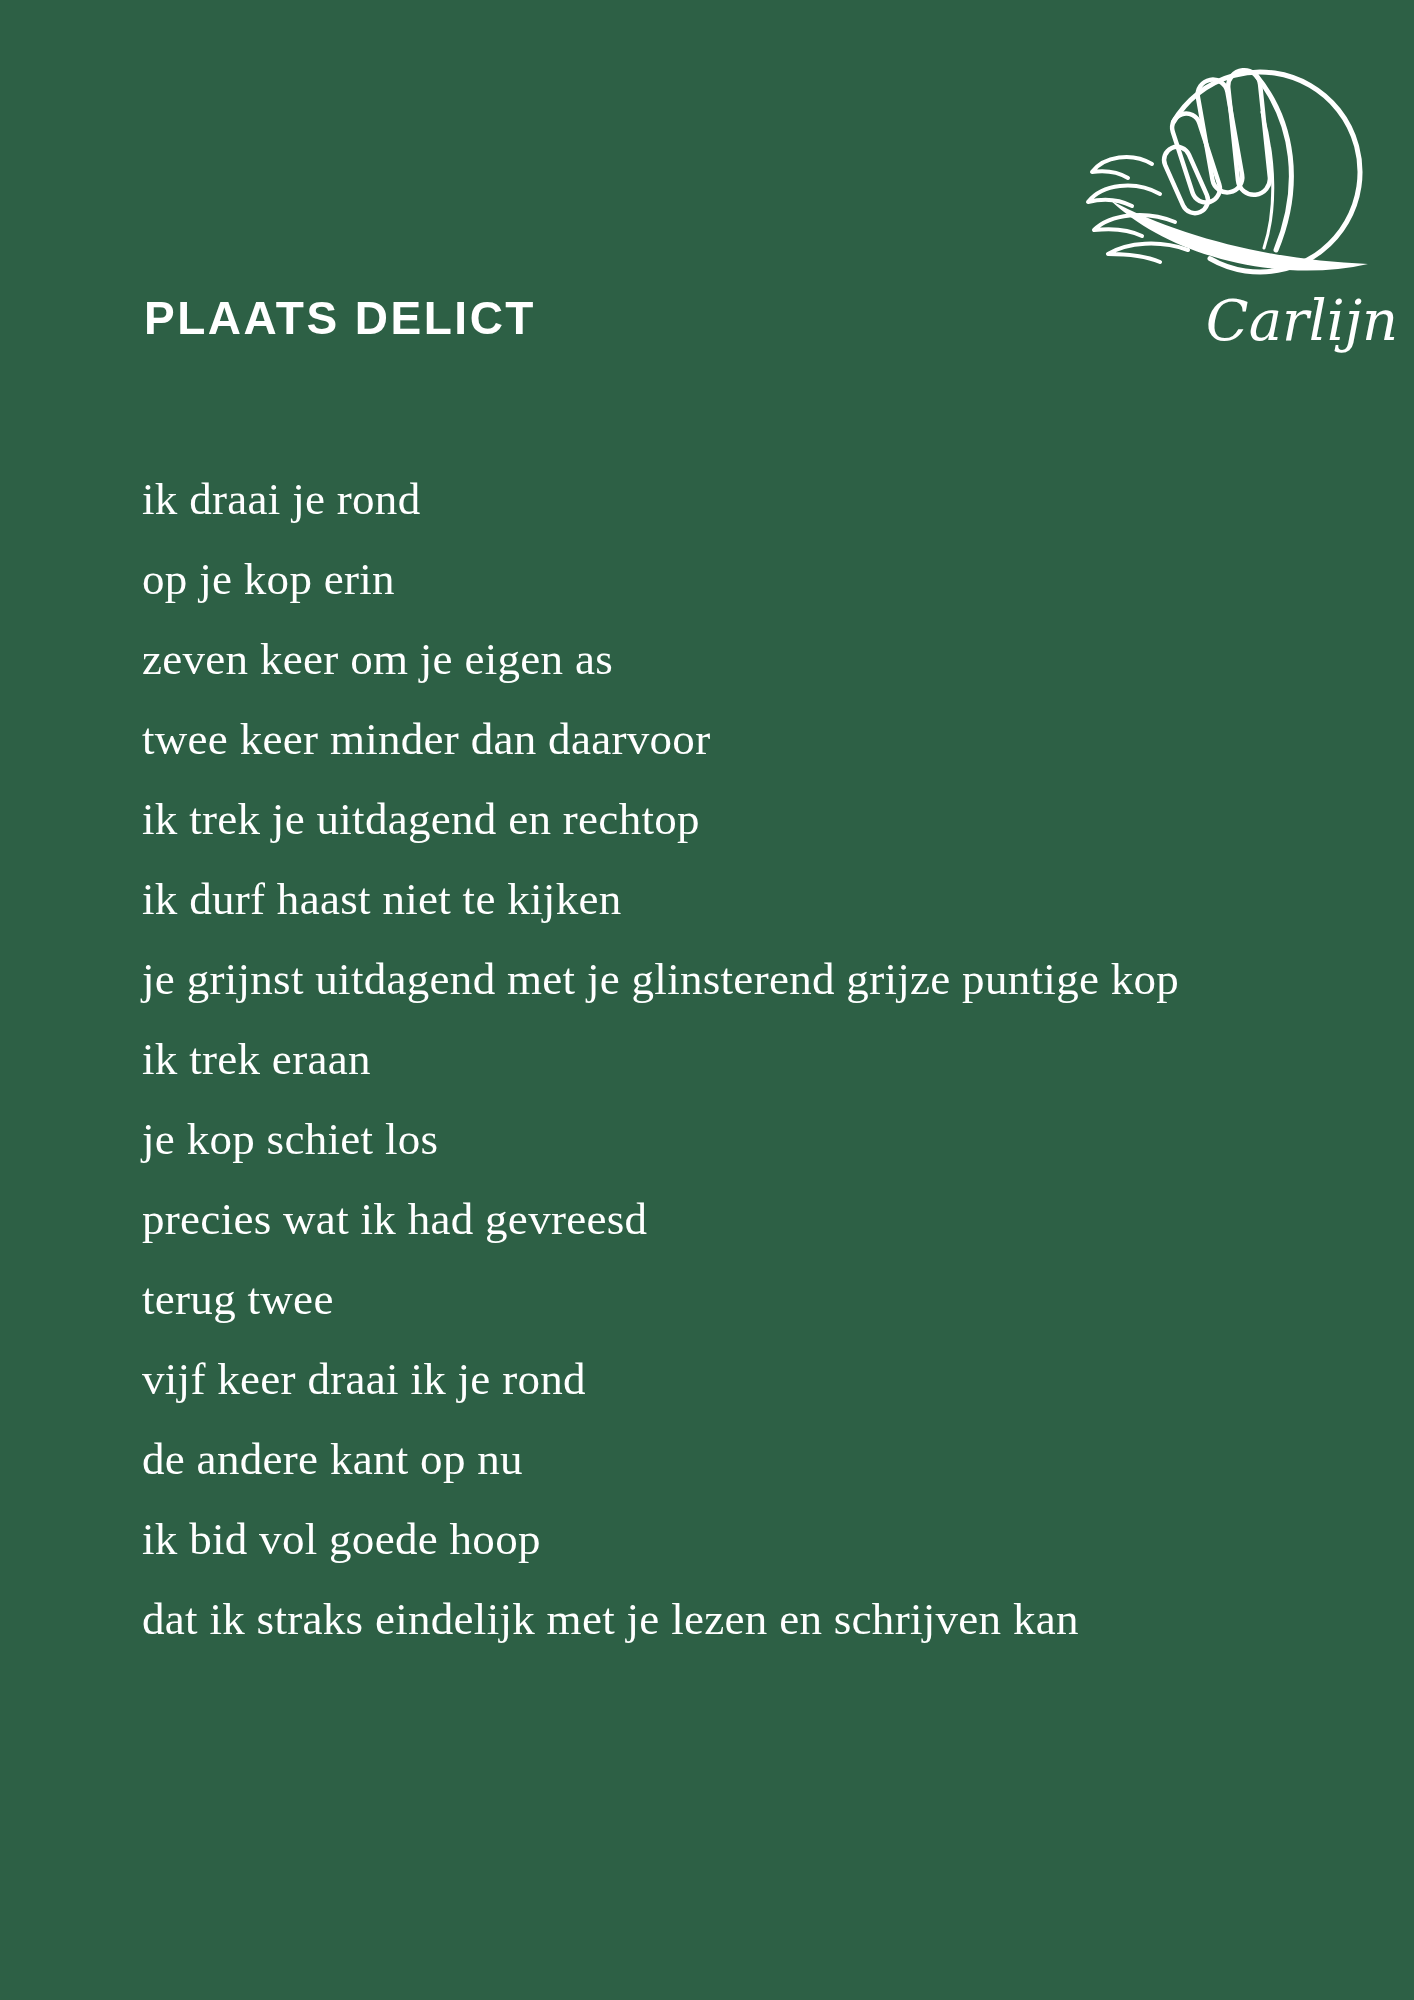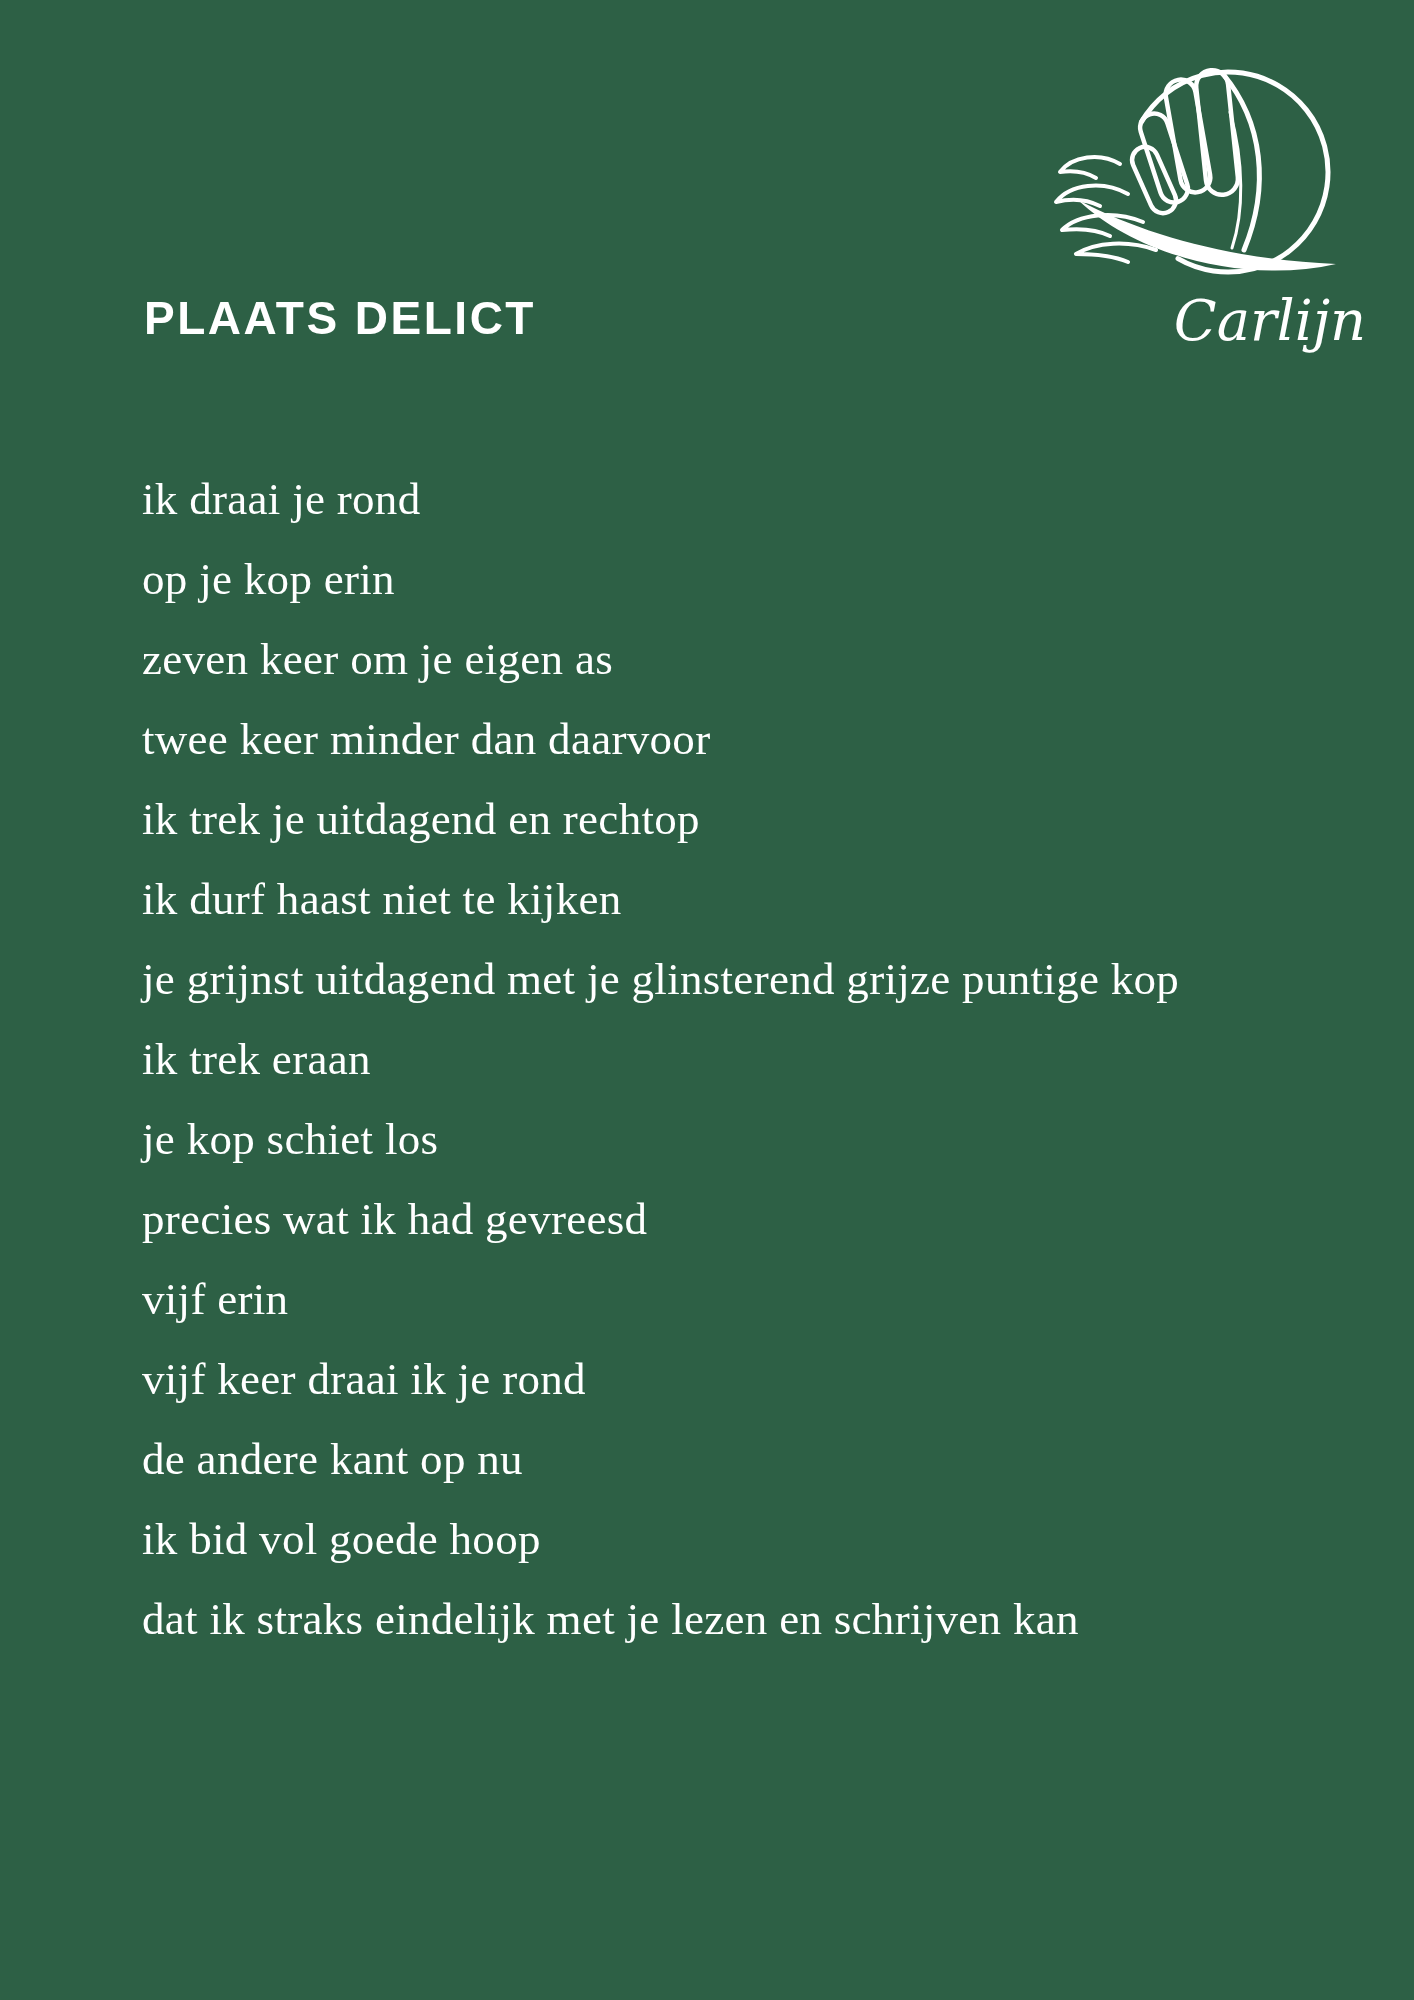--- a/index.html
+++ b/index.html
@@ -28,21 +28,21 @@
     top: 459px;
     font-size: 45px;
     font-weight: 300;
     line-height: 80px;
     letter-spacing: 0.3px;
     font-family: Liberation Serif, serif;
   }
   .poem-line { white-space: nowrap; }
   .logo {
     position: absolute;
-    left: 1048px;
+    left: 1080px;
     top: 52px;
     width: 315px;
     height: 320px;
   }
   .logo svg { display: block; width: 100%; height: 100%; }
   .logo-caption {
     font-family: "DejaVu Serif", serif;
     font-style: italic;
   }
 </style>
@@ -88,20 +88,20 @@
       <div class="poem-line">ik draai je rond</div>
       <div class="poem-line">op je kop erin</div>
       <div class="poem-line">zeven keer om je eigen as</div>
       <div class="poem-line">twee keer minder dan daarvoor</div>
       <div class="poem-line">ik trek je uitdagend en rechtop</div>
       <div class="poem-line">ik durf haast niet te kijken</div>
       <div class="poem-line">je grijnst uitdagend met je glinsterend grijze puntige kop</div>
       <div class="poem-line">ik trek eraan</div>
       <div class="poem-line">je kop schiet los</div>
       <div class="poem-line">precies wat ik had gevreesd</div>
-      <div class="poem-line">vijf erin</div>
+      <div class="poem-line">terug twee</div>
       <div class="poem-line">vijf keer draai ik je rond</div>
       <div class="poem-line">de andere kant op nu</div>
       <div class="poem-line">ik bid vol goede hoop</div>
       <div class="poem-line">dat ik straks eindelijk met je lezen en schrijven kan</div>
     </div>
 
 </div>
 
 </body></html>

